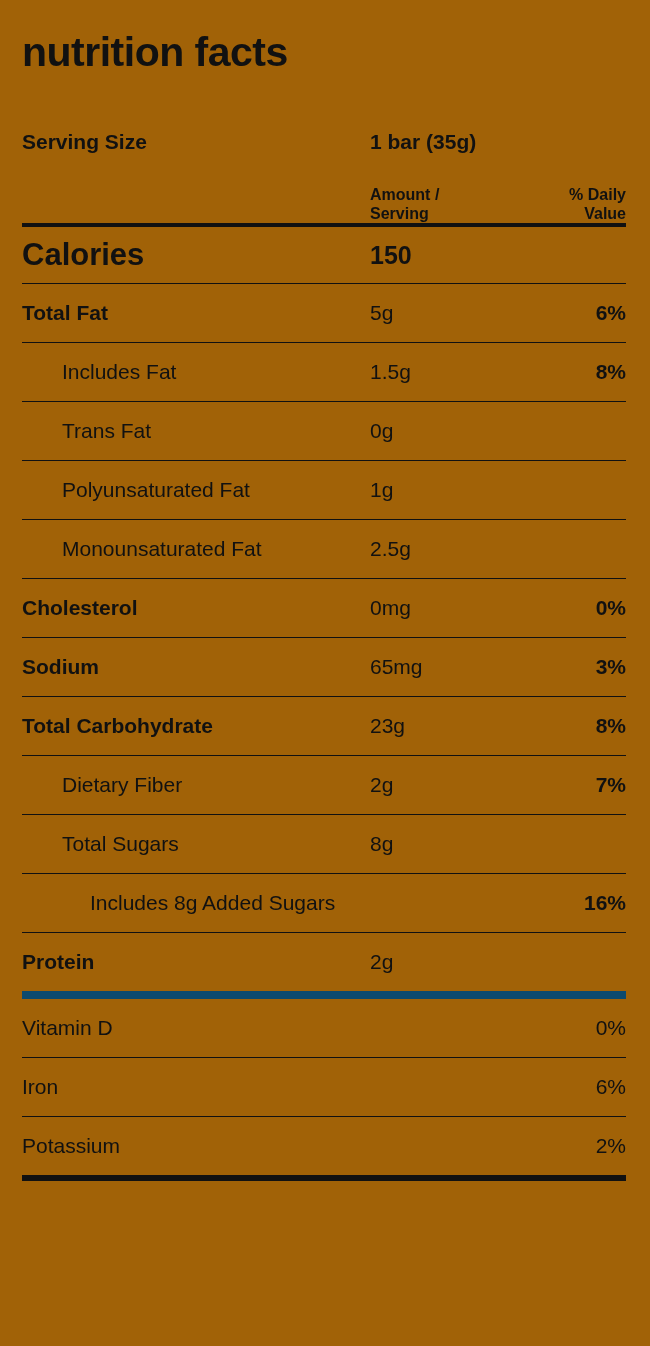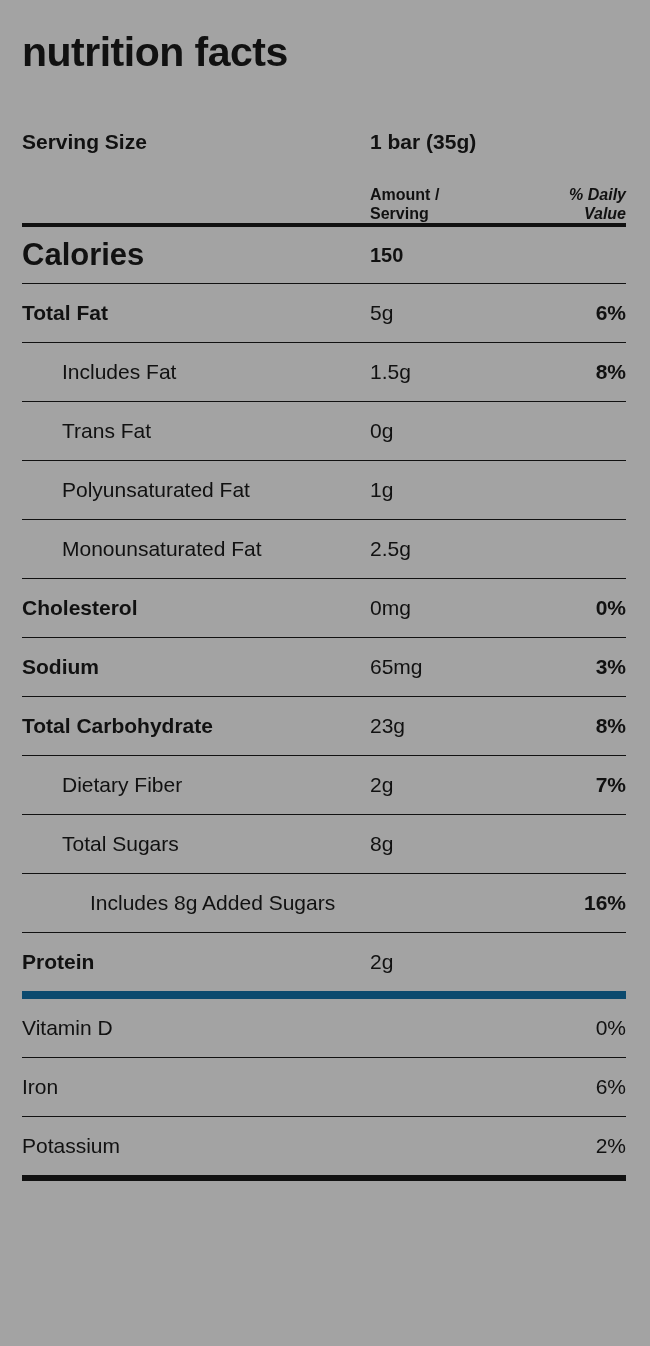--- a/index.html
+++ b/index.html
@@ -12,21 +12,21 @@
     width: 650px;
     height: 1346px;
     font-family: "Liberation Sans", sans-serif;
     color: #111111;
     -webkit-font-smoothing: antialiased;
   }
   .panel {
     width: 650px;
     height: 1346px;
     padding: 22px 34px 0 22px;
-    background: #a3a3a3;
+    background: #a16207;
     position: relative;
   }
   .title {
     font-size: 41px;
     font-weight: bold;
     letter-spacing: -0.5px;
     line-height: 1.1;
     margin: 8px 0 0 0;
     color: #111111;
   }
@@ -72,29 +72,29 @@
   
   .hdr td {
     font-size: 16px;
     font-weight: bold;
     line-height: 19px;
     padding-bottom: 10px;
     vertical-align: bottom;
     height: 58px;
   }
   .hdr { border-bottom: 4px solid #111111; }
-  .hdr .col-dv { text-align: right; font-style: italic; }
+  .hdr .col-dv { text-align: right; }
 
   .calories td {
     height: 56px;
     line-height: 56px;
     font-size: 24px;
   }
   .calories .col-name { font-weight: bold; font-size: 31px; }
-  .calories .col-amount { font-weight: bold; font-size: 20px; }
+  .calories .col-amount { font-weight: bold; font-size: 25px; }
 
   .micro td {
     height: 58px;
     line-height: 58px;
     font-size: 21px;
     font-weight: normal;
   }
   .dv-bold { font-weight: bold; }
 
   .bottom-bar {

